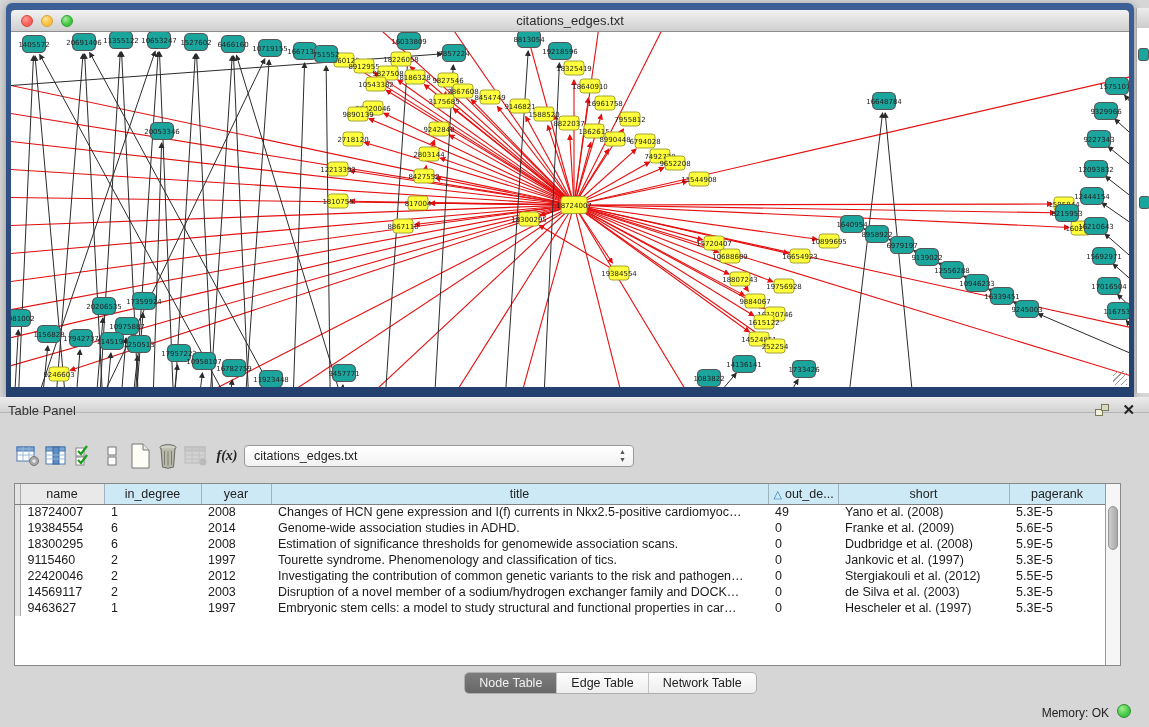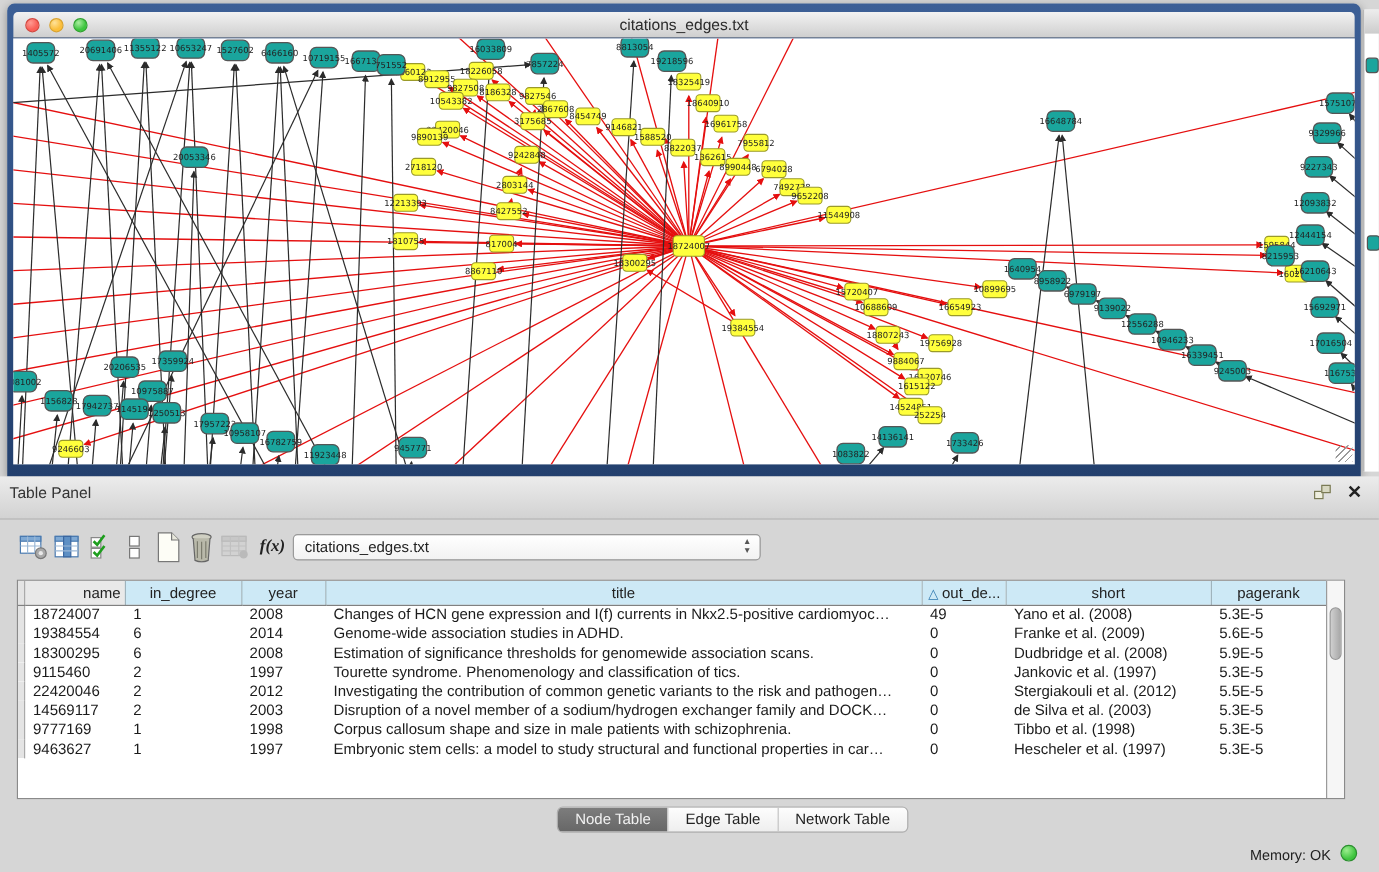--- a/index.html
+++ b/index.html
@@ -26,21 +26,21 @@
 
   
   .bg-strip{position:absolute;left:1136px;top:8px;width:13px;height:385px;background:#fff;
     border-left:1px solid #aaa;}
   .bg-strip .bg-title{position:absolute;left:0;top:0;width:13px;height:20px;
     background:linear-gradient(180deg,#ededed,#cccccc);}
   .bg-node{position:absolute;width:11px;height:13px;border-radius:3px;
     background:#1aa59d;border:1px solid #555;}
 
   
-  .panel-header{position:absolute;left:0;top:397px;width:1149px;height:36px;
+  .panel-header{position:absolute;left:0;top:397px;width:1149px;height:16px;
     background:linear-gradient(180deg,#ececec,#d2d2d2);border-bottom:1px solid #b5b5b5;}
   .panel-title{position:absolute;left:8px;top:6px;font-size:13px;color:#333;}
   .float-icon{position:absolute;right:40px;top:7px;width:14px;height:12px;}
   .float-icon .sq1{position:absolute;left:0;bottom:0;width:8px;height:7px;border:1px solid #7a7a55;background:#efefdf;}
   .float-icon .sq2{position:absolute;right:0;top:0;width:8px;height:7px;border:1px solid #7a7a55;background:#d8d8c2;}
   .close-icon{position:absolute;right:14px;top:4px;font-size:15px;font-weight:bold;color:#222;cursor:default;}
 
   .toolbar{position:absolute;left:14px;top:437px;width:1121px;height:38px;display:flex;align-items:center;}
   .tool{width:28px;height:28px;display:flex;align-items:center;justify-content:center;}
   .fx{font-size:14px;color:#222;font-family:"Liberation Serif",serif;font-style:italic;font-weight:bold;width:34px;}
@@ -48,21 +48,21 @@
     border:1px solid #9a9a9a;border-radius:4px;position:relative;display:flex;align-items:center;}
   .dropdown .val{font-size:12.5px;color:#222;padding-left:9px;}
   .stepper{position:absolute;right:7px;top:2px;font-size:7px;line-height:8px;color:#555;text-align:center;}
 
   .table-box{position:absolute;left:14px;top:483px;width:1107px;height:183px;
     background:#fff;border:1px solid #8a8a8a;}
   table.grid{border-collapse:collapse;table-layout:fixed;width:1090px;}
   .grid th{height:20px;font-size:12.5px;font-weight:normal;color:#222;
     background:#cde9f6;border-right:1px solid #9fb3bc;border-bottom:1px solid #808080;
     text-align:center;overflow:hidden;white-space:nowrap;padding:0 3px;}
-  .grid th.namehdr{background:#e9e9e9;text-align:right;}
+  .grid th.namehdr{background:#e9e9e9;}
   .grid th.sorthdr{text-align:left;padding-left:5px;}
   .grid th .sort-tri{color:#2f79b0;font-size:11px;padding-right:3px;}
   .grid td{height:16px;font-size:12.5px;color:#1b1b1b;white-space:nowrap;overflow:hidden;
     padding:0 2px 0 7px;}
   .grid td.rowhdr,.grid th.rowhdr{padding:0;background:#e4e4e4;border-right:1px solid #aaa;}
   .vscroll{position:absolute;right:0;top:0;width:15px;height:181px;background:#f6f6f6;
     border-left:1px solid #9a9a9a;}
   .vthumb{position:absolute;left:2px;top:22px;width:10px;height:44px;border-radius:6px;
     background:linear-gradient(90deg,#cfcfcf,#a8a8a8);border:1px solid #969696;}
 
@@ -804,30 +804,20 @@
           <td>14569117</td>
           <td>2</td>
           <td>2003</td>
           <td>Disruption of a novel member of a sodium/hydrogen exchanger family and DOCK…</td>
           <td>0</td>
           <td>de Silva et al. (2003)</td>
           <td>5.3E-5</td>
         </tr>
         <tr>
           <td class="rowhdr"></td>
-          <td>9777169</td>
-          <td>1</td>
-          <td>1998</td>
-          <td>Corpus callosum shape and size in male patients with schizophrenia.</td>
-          <td>0</td>
-          <td>Tibbo et al. (1998)</td>
-          <td>5.3E-5</td>
-        </tr>
-        <tr>
-          <td class="rowhdr"></td>
           <td>9463627</td>
           <td>1</td>
           <td>1997</td>
           <td>Embryonic stem cells: a model to study structural and functional properties in car…</td>
           <td>0</td>
           <td>Hescheler et al. (1997)</td>
           <td>5.3E-5</td>
         </tr>
       </tbody>
   </table>

